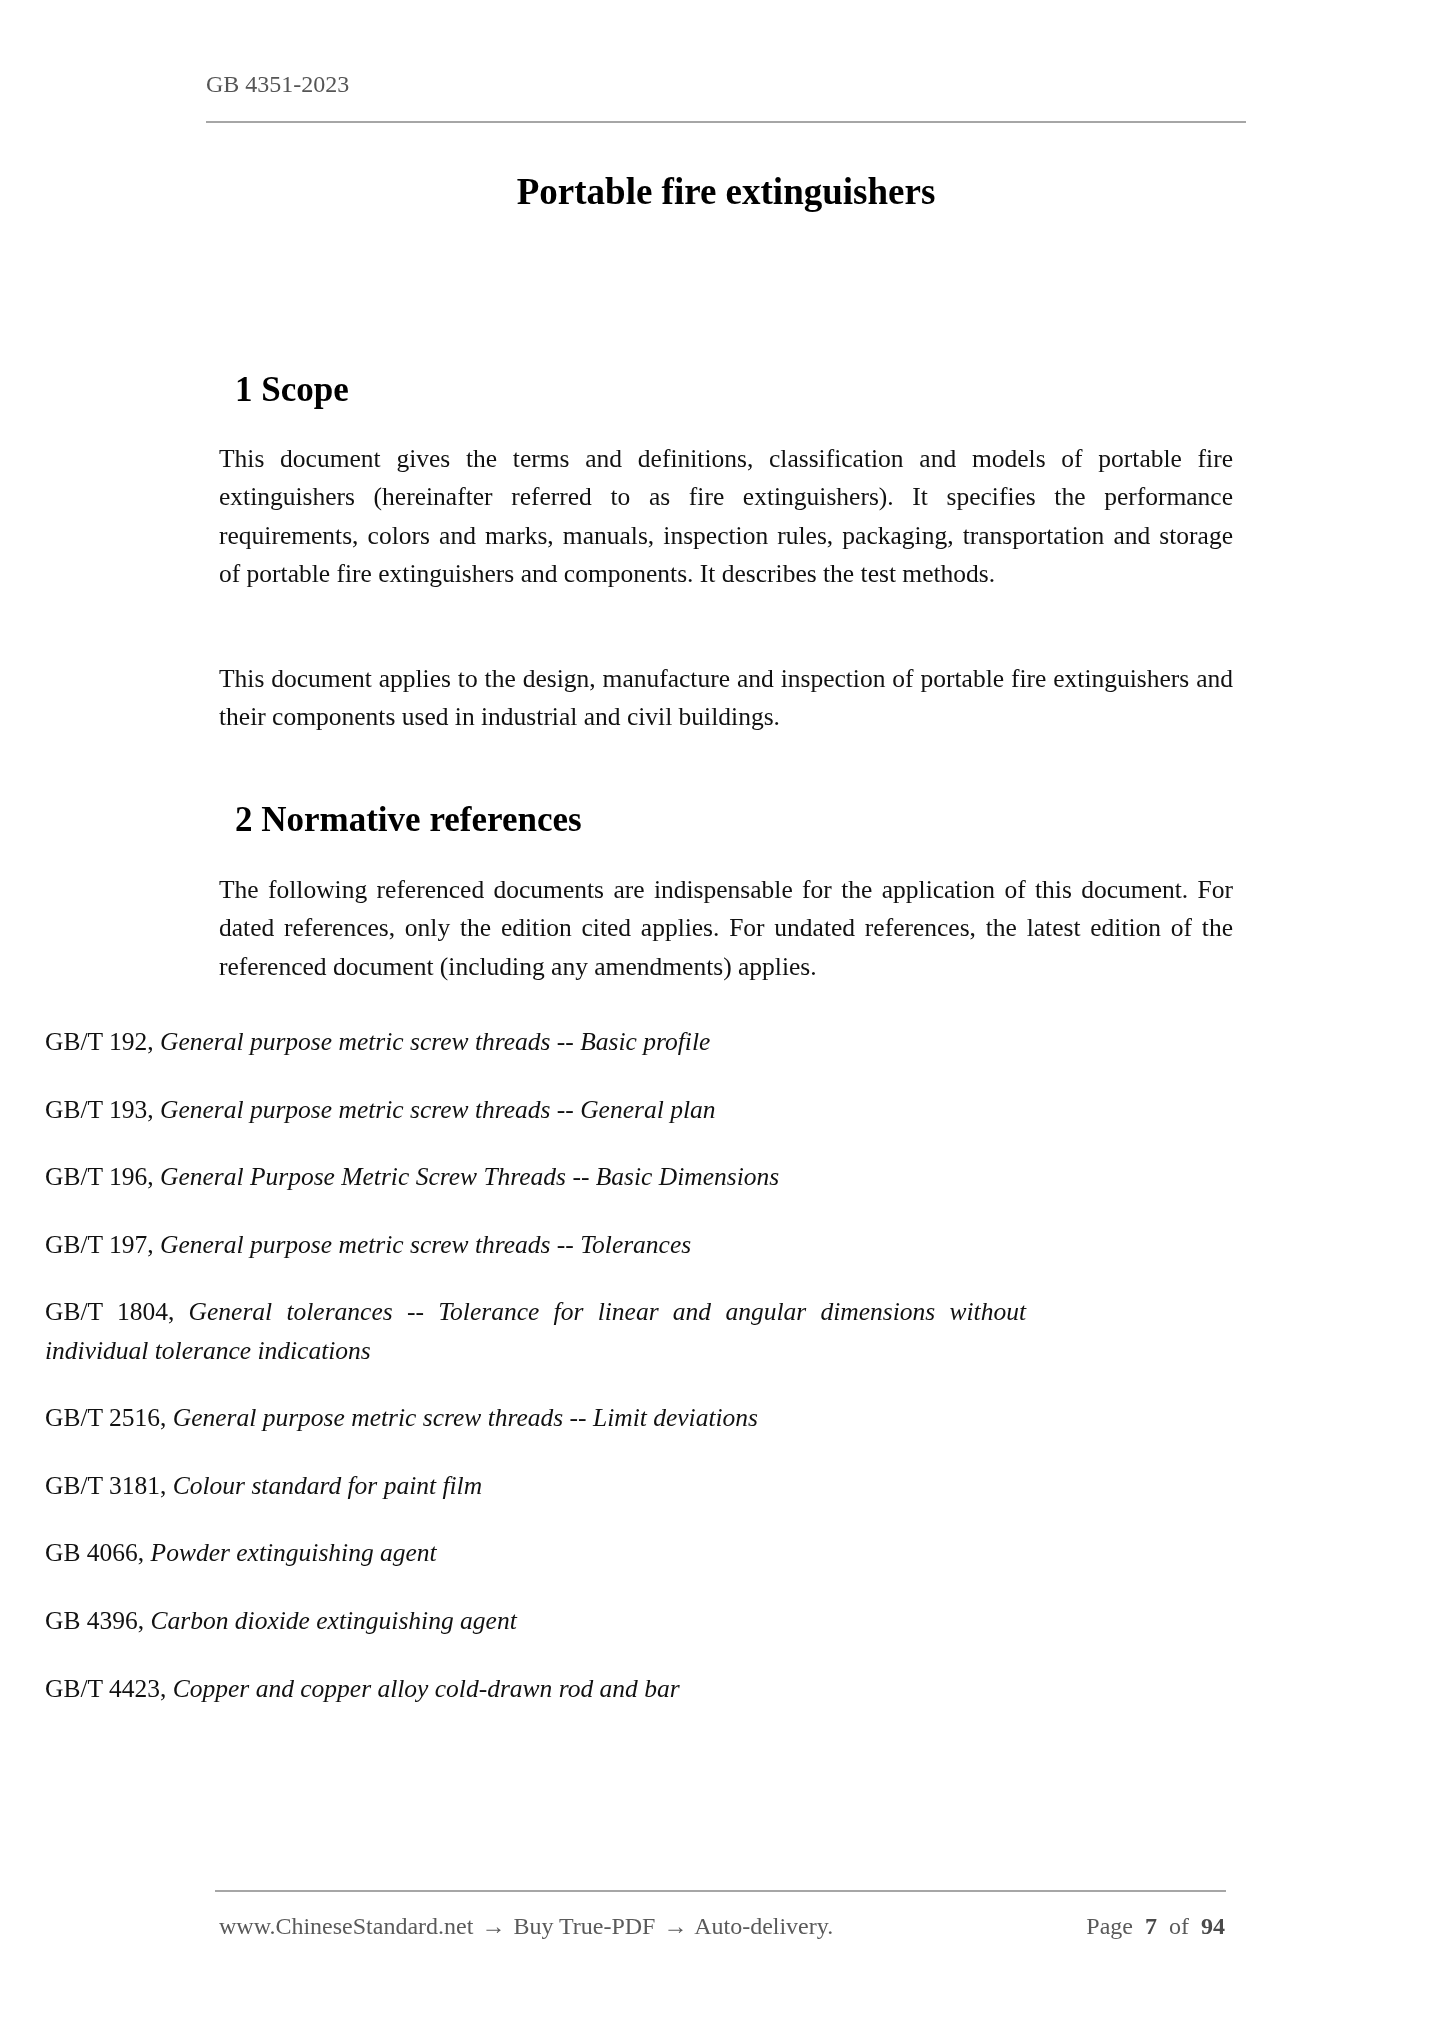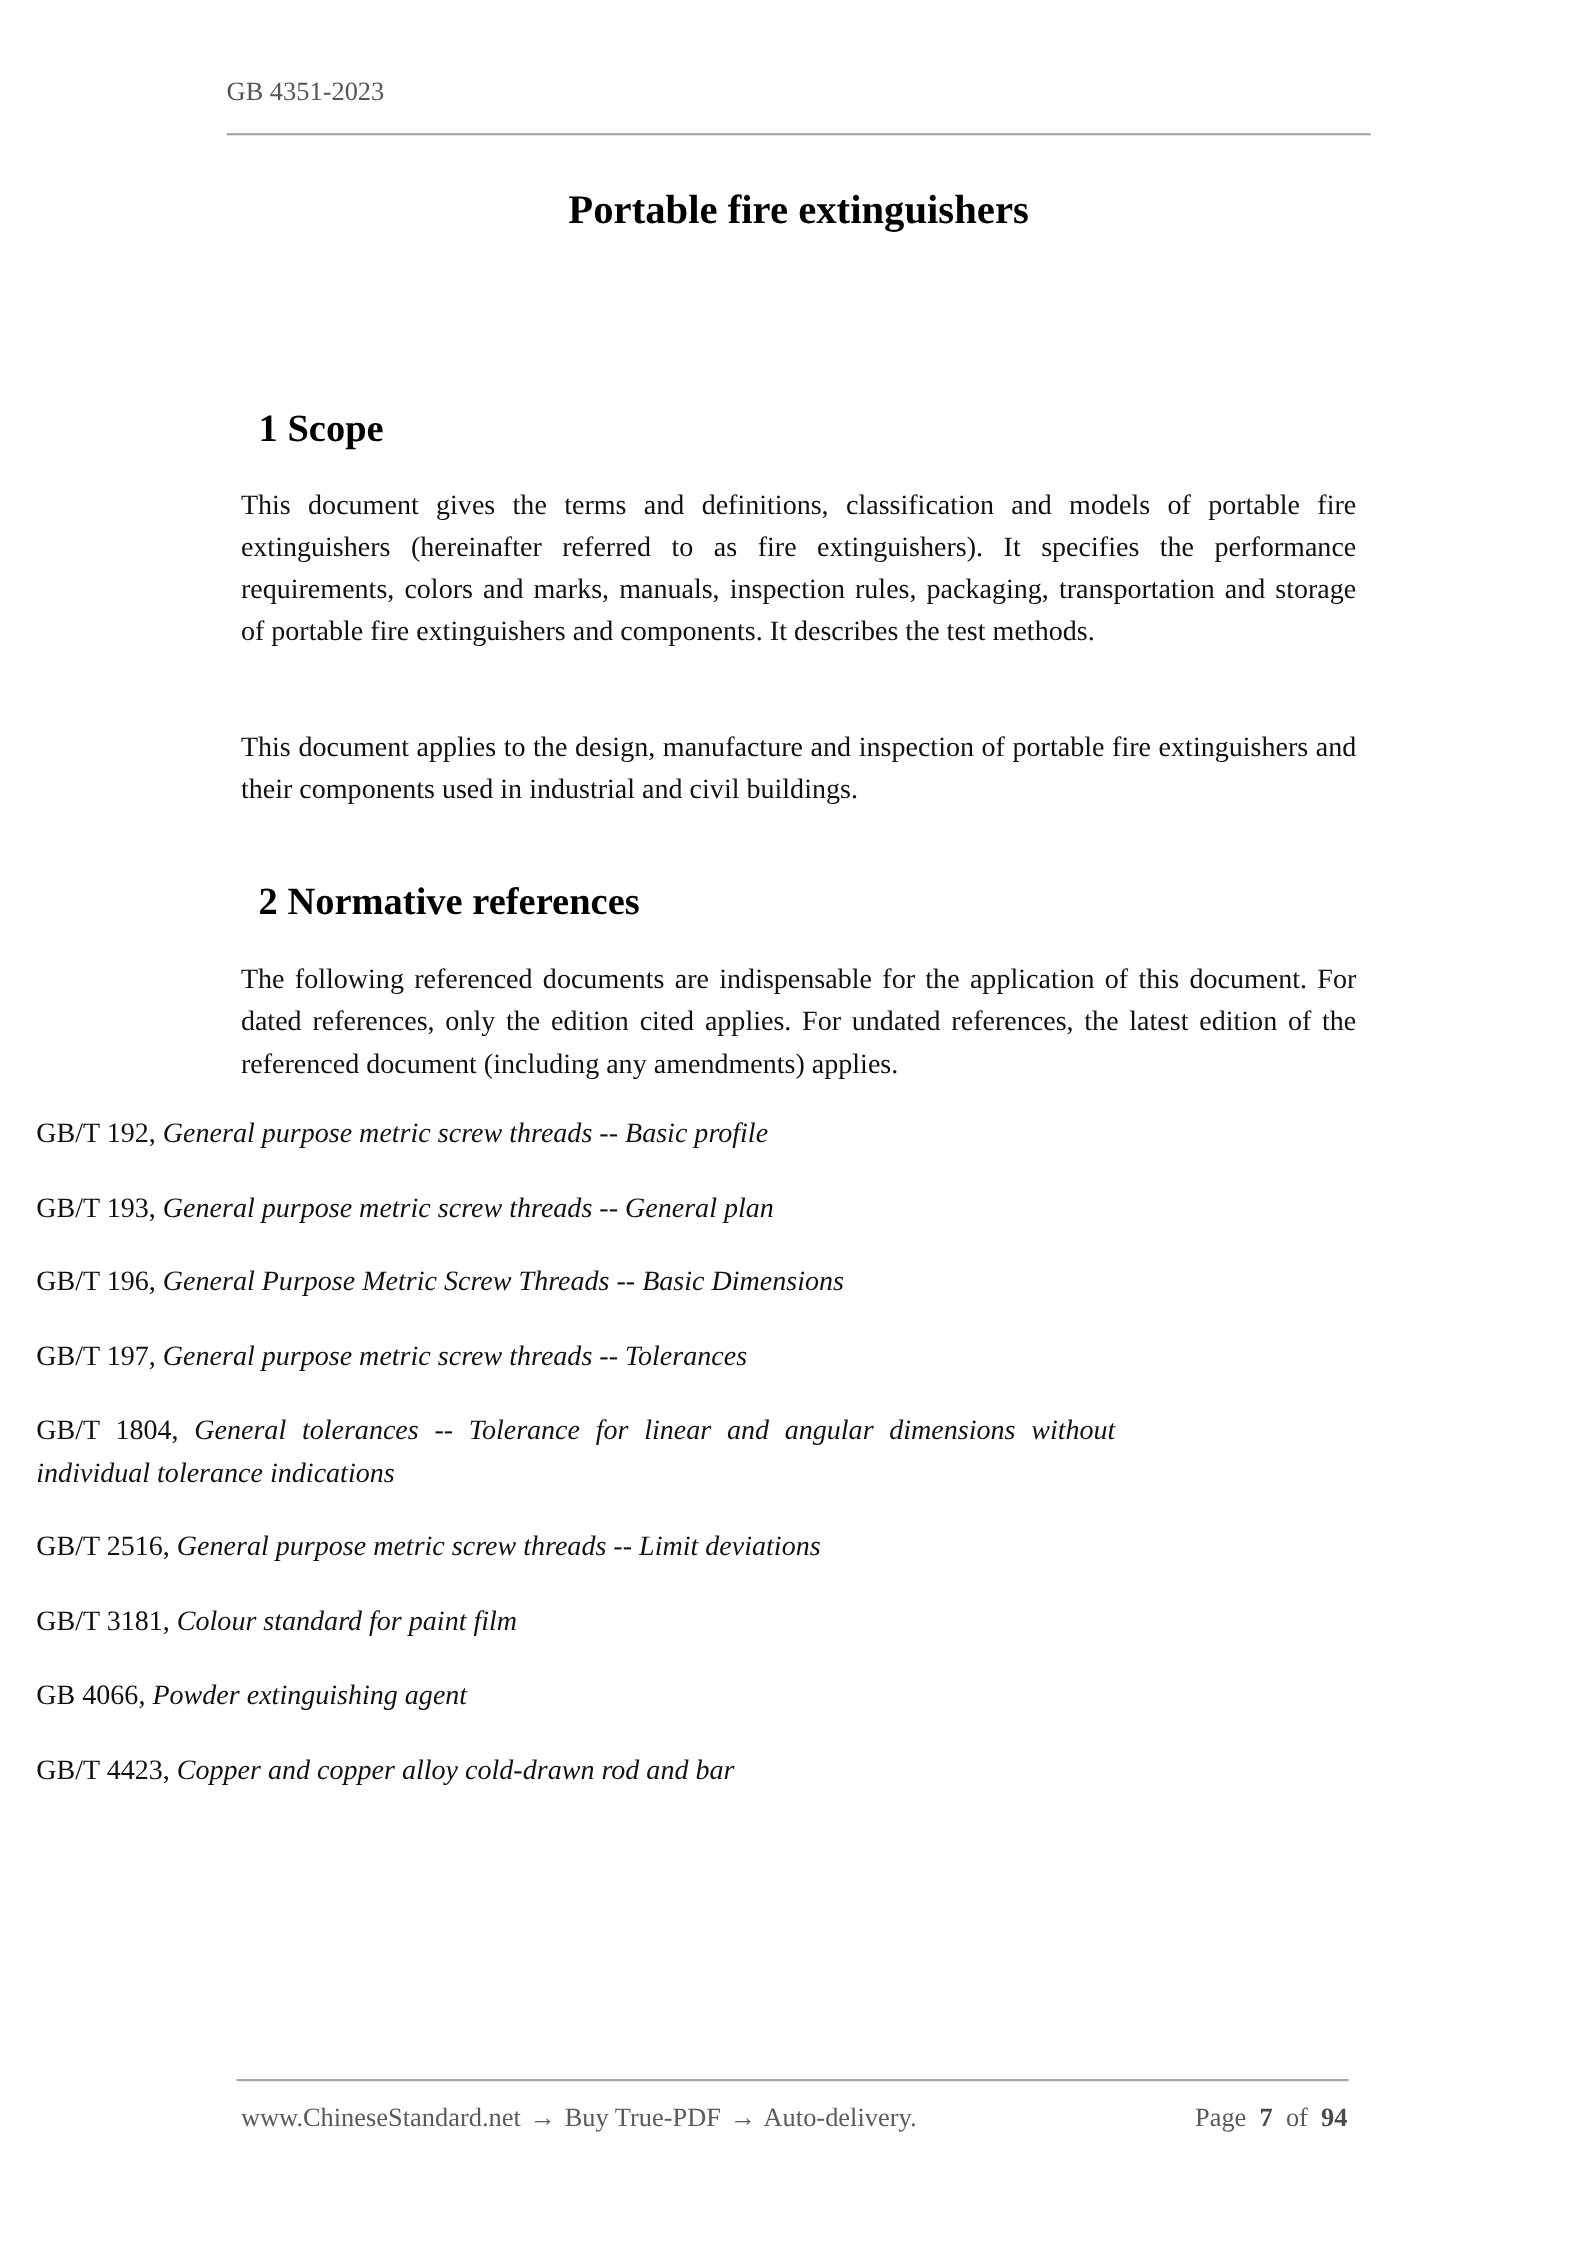--- a/index.html
+++ b/index.html
@@ -70,21 +70,21 @@
       line-height: 38.3px;
       text-align: justify;
       text-align-last: left;
       color: #111;
     }
     .ref-list {
       position: absolute;
       left: 33px;
       width: 981px;
       top: 1011px;
-      margin: 0;
+      margin: 12px;
       padding: 0;
       list-style: none;
     }
     .ref-item {
       font-size: 25.5px;
       line-height: 38.3px;
       text-align: justify;
       text-align-last: left;
       margin: 0 0 29.3px 0;
       color: #111;
@@ -137,20 +137,21 @@
 
 <ul class="ref-list" id="ref-list">
     <li class="ref-item"><span class="ref-code">GB/T 192, </span><span class="ref-title">General purpose metric screw threads -- Basic profile</span></li>
     <li class="ref-item"><span class="ref-code">GB/T 193, </span><span class="ref-title">General purpose metric screw threads -- General plan</span></li>
     <li class="ref-item"><span class="ref-code">GB/T 196, </span><span class="ref-title">General Purpose Metric Screw Threads -- Basic Dimensions</span></li>
     <li class="ref-item"><span class="ref-code">GB/T 197, </span><span class="ref-title">General purpose metric screw threads -- Tolerances</span></li>
     <li class="ref-item"><span class="ref-code">GB/T 1804, </span><span class="ref-title">General tolerances -- Tolerance for linear and angular dimensions without individual tolerance indications</span></li>
     <li class="ref-item"><span class="ref-code">GB/T 2516, </span><span class="ref-title">General purpose metric screw threads -- Limit deviations</span></li>
     <li class="ref-item"><span class="ref-code">GB/T 3181, </span><span class="ref-title">Colour standard for paint film</span></li>
     <li class="ref-item"><span class="ref-code">GB 4066, </span><span class="ref-title">Powder extinguishing agent</span></li>
+    <li class="ref-item"><span class="ref-code">GB 4396, </span><span class="ref-title">Carbon dioxide extinguishing agent</span></li>
     <li class="ref-item"><span class="ref-code">GB/T 4423, </span><span class="ref-title">Copper and copper alloy cold-drawn rod and bar</span></li>
   </ul>
 
 <div class="footer-rule"></div>
 
 <div class="footer">
   <div class="footer-left">
     <a class="footer-link">www.ChineseStandard.net</a>
     <span class="arrow">→</span>
     <span>Buy True-PDF</span>

